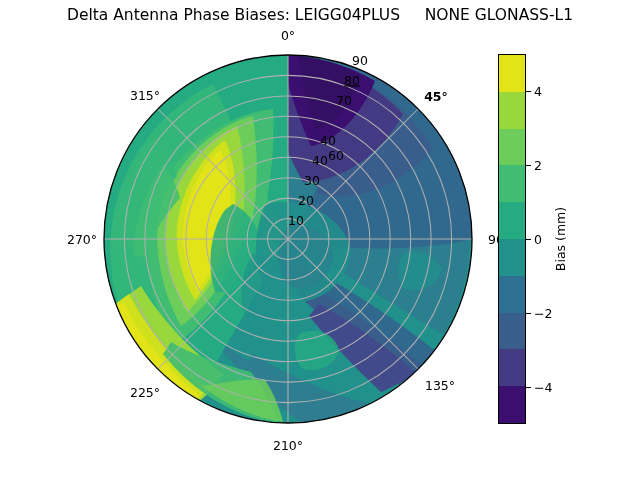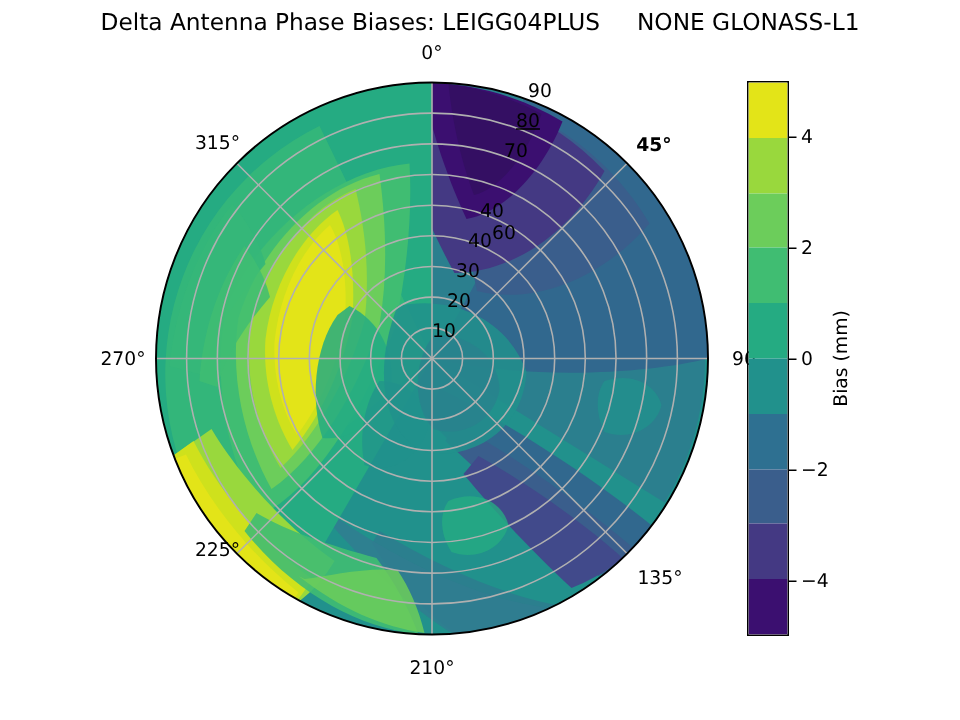--- a/index.html
+++ b/index.html
@@ -234,21 +234,21 @@
       </g>
 
       <circle cx="185" cy="185" r="184" fill="none" stroke="#000000" stroke-width="1.3"></circle>
     </svg>
 
     <div class="ang-label" style="left:185px;top:-19px;">0°</div>
     <div class="ang-label" style="left:333px;top:42px;font-weight:bold;">45°</div>
     <div class="ang-label" style="left:393px;top:185px;">90</div>
     <div class="ang-label" style="left:337px;top:331px;">135°</div>
     <div class="ang-label" style="left:185px;top:391px;">210°</div>
-    <div class="ang-label" style="left:42px;top:312px;text-align:center;">225°</div>
+    <div class="ang-label" style="left:42px;top:338px;text-align:center;">225°</div>
     <div class="ang-label" style="left:-21px;top:185px;">270°</div>
     <div class="ang-label" style="left:42px;top:41px;">315°</div>
 
     <div class="rad-label" style="left:193px;top:166px;">10</div>
     <div class="rad-label" style="left:203px;top:146px;">20</div>
     <div class="rad-label" style="left:209px;top:126px;text-align:center;">30</div>
     <div class="rad-label" style="left:217px;top:106px;">40</div>
     <div class="rad-label" style="left:225px;top:86px;">40</div>
     <div class="rad-label" style="left:233px;top:66px;margin-top:35px;">60</div>
     <div class="rad-label" style="left:241px;top:46px;">70</div>

